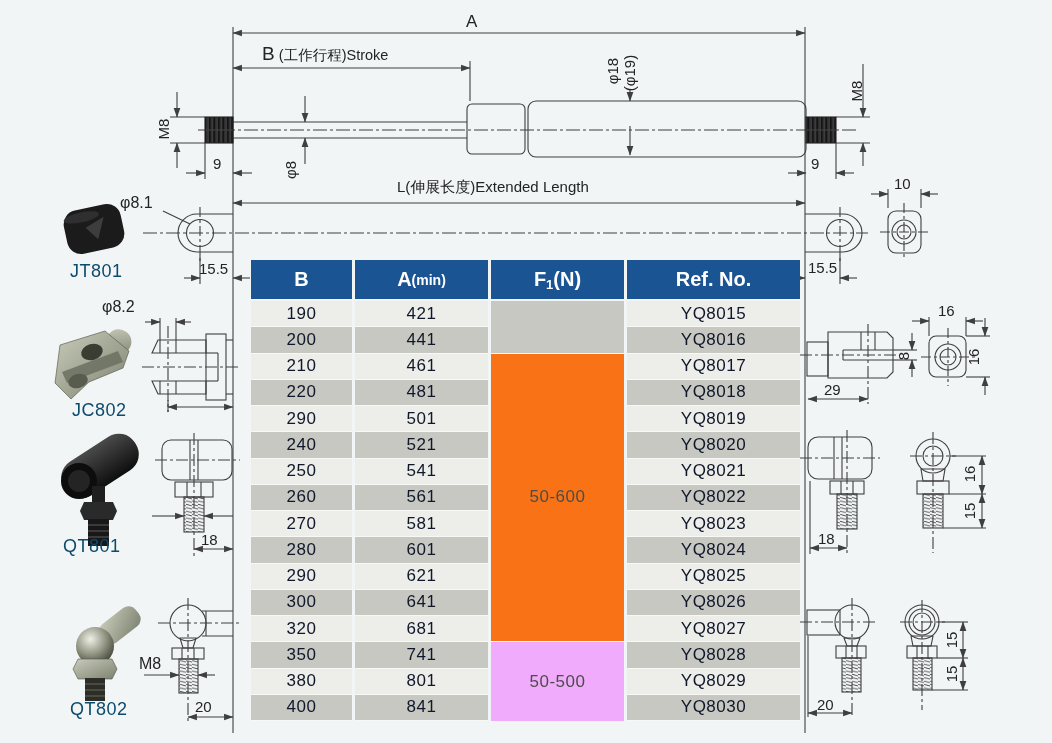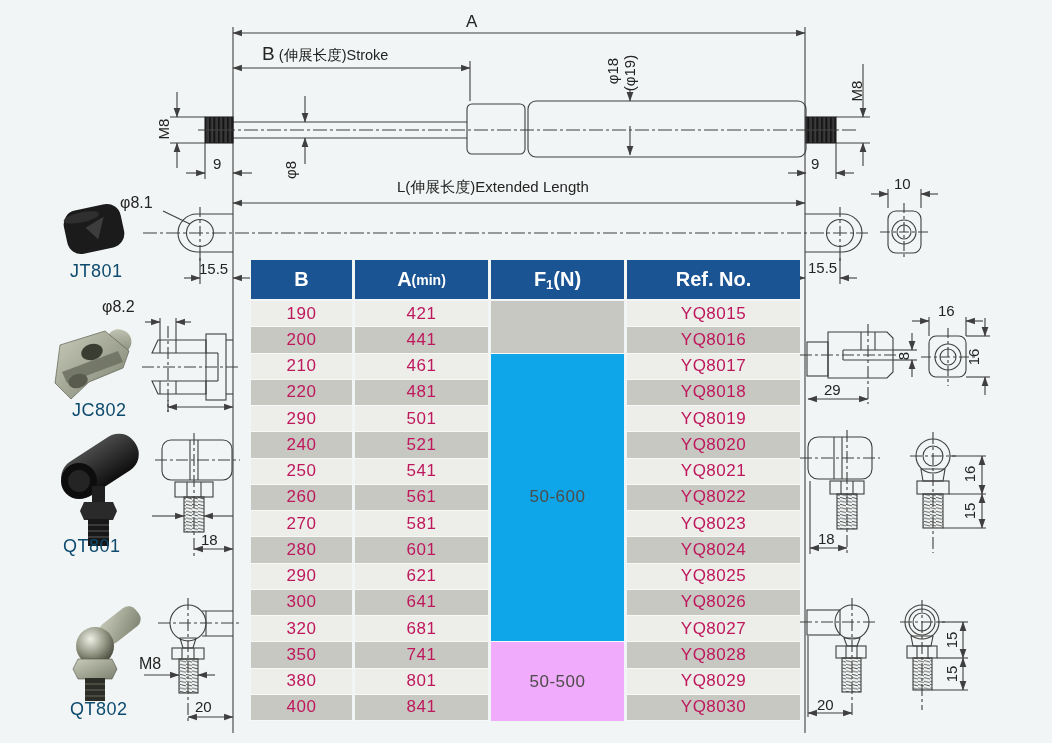--- a/index.html
+++ b/index.html
@@ -16,27 +16,27 @@
   .spec-table{position:absolute;left:251px;top:260px;width:549px;}
   .thead{display:flex;gap:3px;height:39px;margin-bottom:2px;}
   .th{background:#1b5493;color:#fff;font-weight:bold;font-size:20px;display:flex;align-items:center;justify-content:center;}
   .th .sm{font-size:14px;font-weight:bold;}
   .th .sub{font-size:13px;font-weight:bold;align-self:flex-end;margin-bottom:7px;}
   .w1{width:101px;}.w2{width:133px;}.w3{width:133px;}.w4{width:173px;}
   .tbody{display:flex;gap:3px;}
   .col{display:flex;flex-direction:column;}
   .cell{height:26.25px;box-sizing:border-box;border-bottom:1.5px solid #f8f9f6;
         display:flex;align-items:center;justify-content:center;
-        font-size:17px;color:#be185d;letter-spacing:.5px;}
+        font-size:17px;color:#0f172a;letter-spacing:.5px;}
   .colb .cell:nth-child(odd),.cola .cell:nth-child(odd),.colr .cell:nth-child(odd){background:#ededE9;}
   .colb .cell:nth-child(even),.cola .cell:nth-child(even),.colr .cell:nth-child(even){background:#c8c8c2;}
   .fblock{box-sizing:border-box;border-bottom:1.5px solid #f8f9f6;display:flex;align-items:center;justify-content:center;
           font-size:17px;color:#4c4c48;letter-spacing:.5px;}
   .f0{height:52.5px;background:#c8c8c2;}
-  .f1{height:288.75px;background:#0ea5e9;}
+  .f1{height:288.75px;background:#f97316;}
   .f2{height:78.75px;background:#f0abfc;border-bottom:none;}
 </style>
 </head>
 <body>
 
 <div class="canvas">
 
 <svg class="linework" width="1052" height="743" viewBox="0 0 1052 743" stroke="#3f3f3f" stroke-width="1.1" fill="none">
   <defs>
     <marker id="ar" viewBox="0 0 10 10" refX="9" refY="5" markerWidth="9" markerHeight="9" orient="auto-start-reverse">
@@ -320,21 +320,21 @@
     <rect x="913" y="658" width="19" height="32" fill="url(#thr)"></rect>
     <line x1="938" y1="622" x2="968" y2="622"></line>
     <line x1="937" y1="658" x2="968" y2="658"></line>
     <line x1="932" y1="690" x2="968" y2="690"></line>
     <line x1="963" y1="622" x2="963" y2="658" marker-start="url(#ar)" marker-end="url(#ar)"></line>
     <line x1="963" y1="658" x2="963" y2="690" marker-start="url(#ar)" marker-end="url(#ar)"></line>
   </g>
 </svg>
 
 <span class="dim" style="left:466px;top:13px;font-size:17px;">A</span>
-<span class="dim" style="left:262px;top:44px;"><span class="big-letter">B</span> <span class="small-note">(伸展长度)Stroke</span></span>
+<span class="dim" style="left:262px;top:44px;"><span class="big-letter">B</span> <span class="small-note">(工作行程)Stroke</span></span>
 <span class="dim rot" style="left:163px;top:129px;">M8</span>
 <span class="dim" style="left:213px;top:156px;">9</span>
 <span class="dim rot" style="left:290px;top:170px;">φ8</span>
 <span class="dim rot" style="left:612px;top:71px;">φ18</span>
 <span class="dim rot" style="left:629px;top:73px;">(φ19)</span>
 <span class="dim rot" style="left:856px;top:91px;">M8</span>
 <span class="dim" style="left:811px;top:156px;">9</span>
 <span class="dim" style="left:397px;top:179px;">L(伸展长度)Extended Length</span>
 <span class="dim" style="left:120px;top:195px;font-size:16px;">φ8.1</span>
 <span class="dim" style="left:199px;top:261px;">15.5</span>

